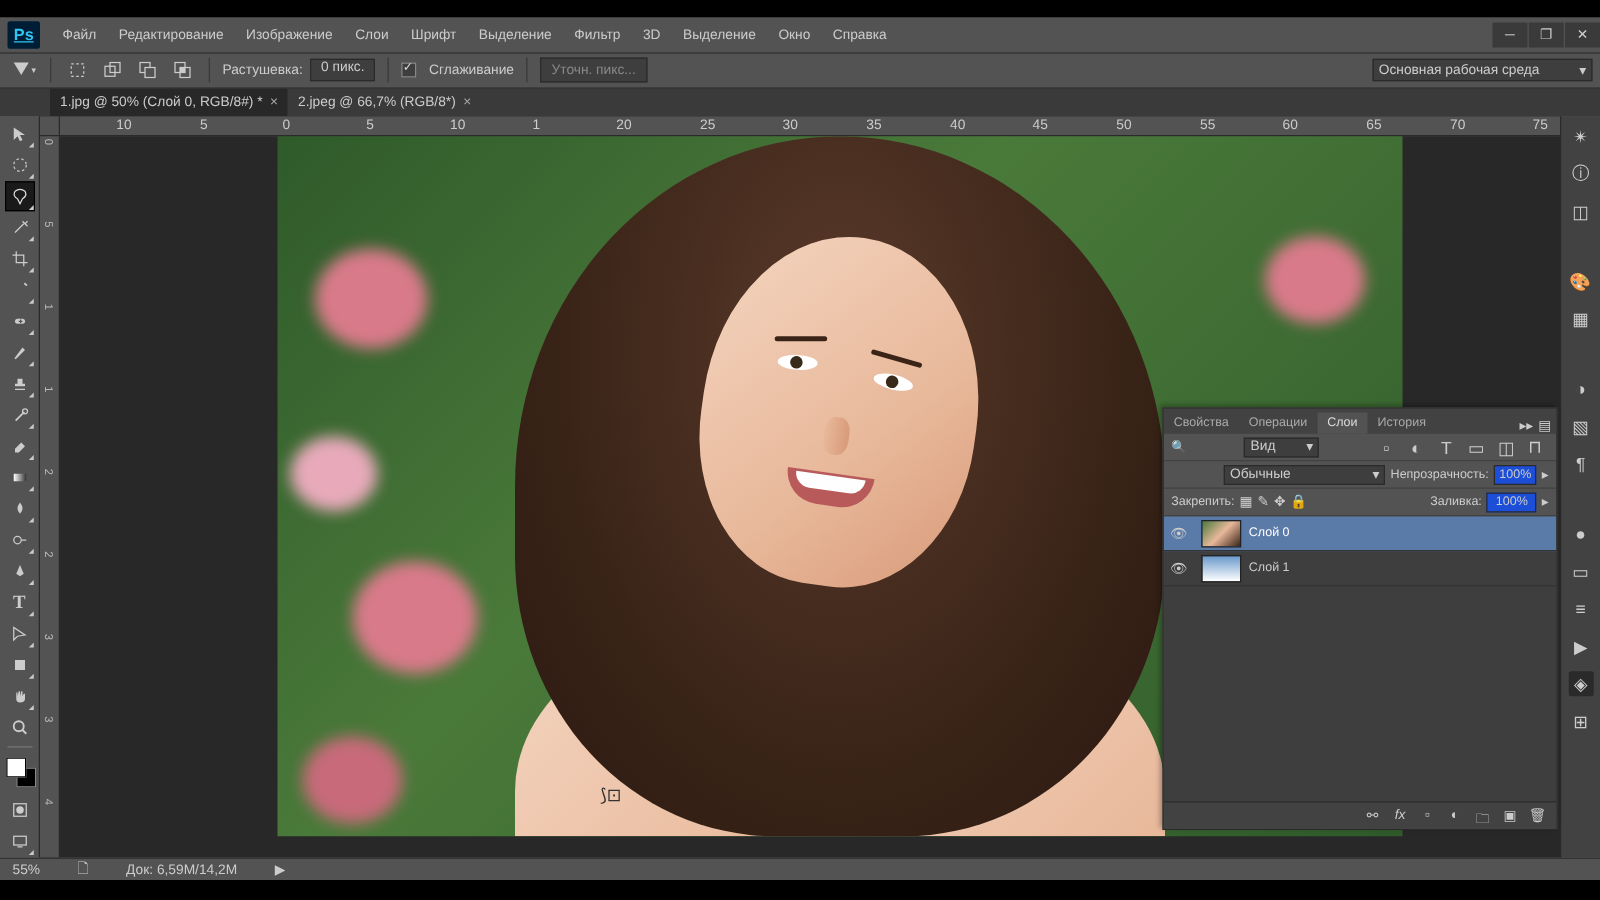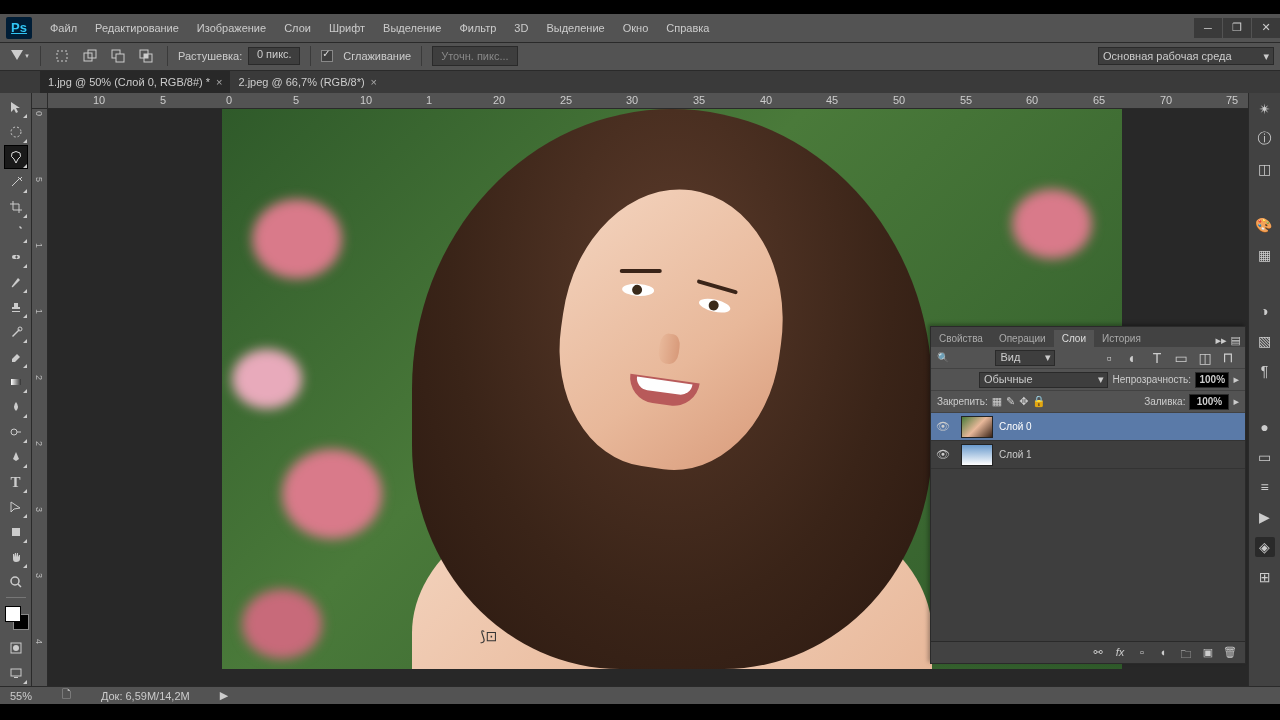--- a/index.html
+++ b/index.html
@@ -60,21 +60,21 @@
 .rd-icon { width:20px; height:20px; display:flex; align-items:center; justify-content:center; color:#ccc; font-size:14px; }
 .rd-gap { height:16px; }
 .layers-panel { position:absolute; right:34px; bottom:22px; width:316px; height:338px; background:#535353; display:flex; flex-direction:column; border:1px solid #2a2a2a; box-shadow:-2px -2px 4px rgba(0,0,0,0.3); }
 .panel-tabs { height:20px; background:#424242; display:flex; align-items:flex-end; }
 .ptab { padding:3px 8px; font-size:10px; color:#aaa; }
 .ptab.act { background:#535353; color:#ddd; }
 .ptab-icons { margin-left:auto; display:flex; gap:4px; padding-right:4px; }
 .panel-row { height:22px; display:flex; align-items:center; padding:0 6px; gap:4px; border-bottom:1px solid #424242; }
 .panel-row .dd { height:16px; background:#3e3e3e; border:1px solid #2a2a2a; padding:0 4px; display:flex; align-items:flex-start; justify-content:space-between; font-size:10px;margin-left:42px; }
 .panel-row .lbl { font-size:10px; }
-.panel-row .val { width:40px; height:16px; background:#000000; border:1px solid #2a2a2a; text-align:center; font-size:10px; line-height:14px;font-weight:bold; }
+.panel-row .val { width:40px; height:16px; background:#1d4ed8; border:1px solid #2a2a2a; text-align:center; font-size:10px; line-height:14px; }
 .layer-list { flex:1; background:#3e3e3e; overflow:auto; }
 .layer { height:28px; display:flex; align-items:center; border-bottom:1px solid #333; }
 .layer.sel { background:#5a7aa8; }
 .layer .vis { width:24px; text-align:center; }
 .layer .thumb { width:32px; height:22px; margin:0 6px; border:1px solid #222; }
 .layer .thumb.photo { background:linear-gradient(135deg,#4a7a3a 0%,#e8b89a 50%,#3a2418 100%); }
 .layer .thumb.sky { background:linear-gradient(180deg,#6a9acc 0%,#fff 100%); }
 .layer .name { font-size:10px; }
 .layer.sel .name { color:#fff; }
 .panel-footer { height:22px; background:#424242; display:flex; align-items:center; justify-content:flex-end; gap:8px; padding:0 8px; border-top:1px solid #2a2a2a; }

